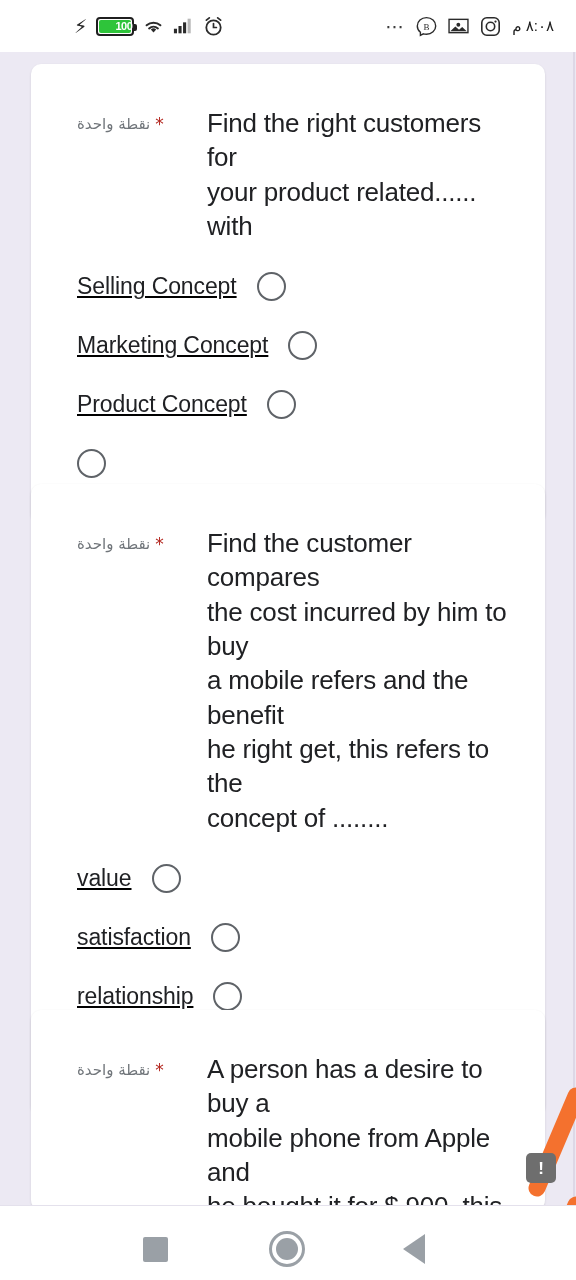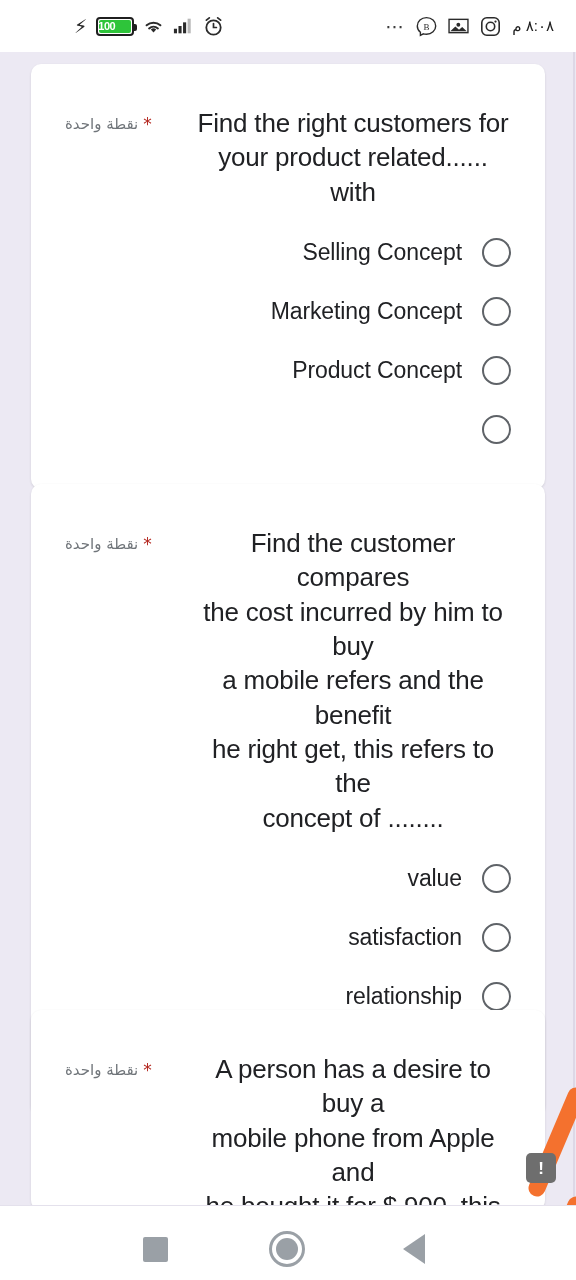--- a/index.html
+++ b/index.html
@@ -46,21 +46,21 @@
     align-items: center;
     gap: 11px;
   }
   .bolt { font-size: 19px; color: #2b2b2b; line-height: 1; }
   .battery {
     position: relative;
     width: 38px; height: 19px;
     border: 2px solid #1f1f1f;
     border-radius: 4px;
     box-sizing: border-box;
-    display: flex; align-items: center; justify-content: flex-start;
+    display: flex; align-items: center; justify-content: flex-end;
   }
   .battery::after {
     content: "";
     position: absolute;
     right: -5px; top: 5px;
     width: 3px; height: 7px;
     background: #1f1f1f;
     border-radius: 0 2px 2px 0;
   }
   .battery .fill {
@@ -99,20 +99,21 @@
     overflow: hidden;
   }
   .card {
     position: absolute;
     left: 31px;
     width: 514px;
     background: #ffffff;
     border-radius: 10px;
     box-sizing: border-box;
     box-shadow: 0 1px 2px rgba(60,64,67,0.10), 0 1px 3px rgba(60,64,67,0.06);
+    padding-left: 12px;
   }
   .qhead {
     position: relative;
     padding: 42px 34px 0 34px;
     min-height: 1px;
   }
   .points {
     position: absolute;
     left: 34px;
     top: 50px;
@@ -123,36 +124,36 @@
     font-family: "DejaVu Sans", "Liberation Sans", sans-serif;
   }
   .points .star {
     color: #b3261e;
     font-size: 17px;
     margin-left: 5px;
     vertical-align: -1px;
   }
   .qtext {
     margin-left: 130px;
-    text-align: center;
+    text-align: left;
     direction: rtl;
     font-size: 26px;
     line-height: 1.32;
     color: #202124;
     letter-spacing: -0.2px;
     font-family: "Liberation Sans", sans-serif;
   }
   .options {
     padding: 14px 34px 30px 34px;
   }
   .option {
     display: flex;
     align-items: center;
-    justify-content: flex-end;
     height: 59px;
+    text-decoration: underline;
   }
   .option .olabel {
     font-size: 23px;
     color: #202124;
     margin-right: 20px;
     text-align: right;
     letter-spacing: -0.1px;
   }
   .radio {
     width: 29px; height: 29px;

